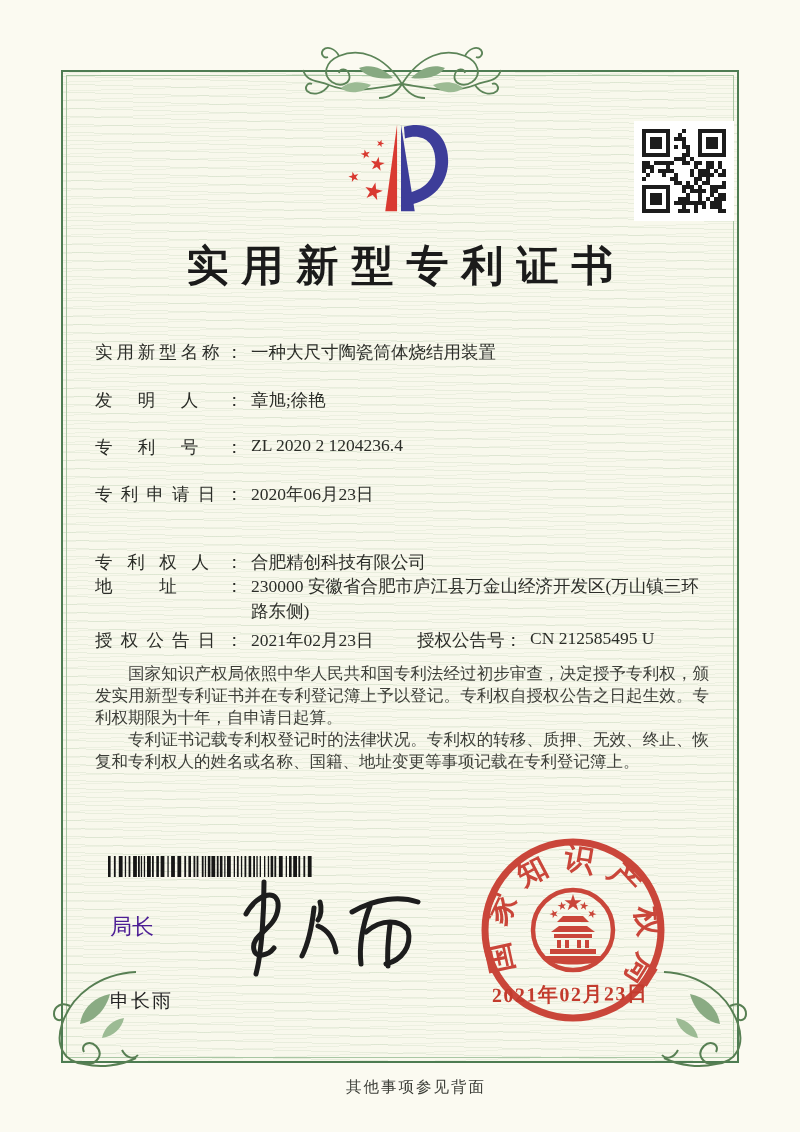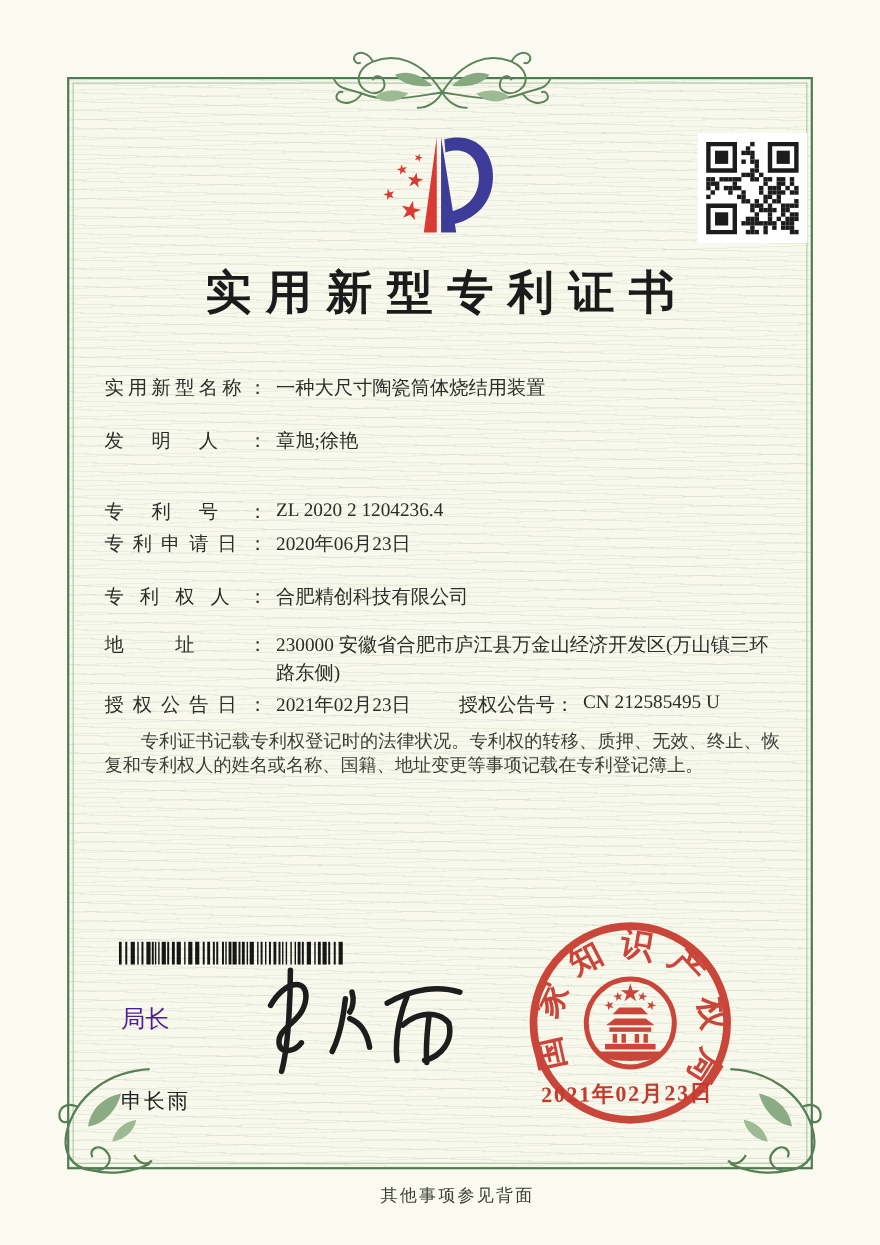--- a/index.html
+++ b/index.html
@@ -280,41 +280,42 @@
 
   <div class="title">实用新型专利证书</div>
 
   <div class="fields">
     <div class="frow" style="top:340px;">
       <span class="flabel">实用新型名称</span><span class="fvalue">一种大尺寸陶瓷筒体烧结用装置</span>
     </div>
     <div class="frow" style="top:388px;">
       <span class="flabel">发明人</span><span class="fvalue">章旭;徐艳</span>
     </div>
-    <div class="frow" style="top:453px;text-decoration:underline;">
+    <div class="frow" style="top:435px;text-decoration:underline;">
       <span class="flabel">专利号</span><span class="fvalue">ZL 2020 2 1204236.4</span>
     </div>
     <div class="frow" style="top:482px;">
       <span class="flabel">专利申请日</span><span class="fvalue">2020年06月23日</span>
     </div>
-    <div class="frow" style="top:530px;">
+    <div class="frow" style="top:550px;">
       <span class="flabel">专利权人</span><span class="fvalue">合肥精创科技有限公司</span>
     </div>
     <div class="frow" style="top:574px;">
       <span class="flabel">地址</span><span class="fvalue wrap">230000 安徽省合肥市庐江县万金山经济开发区(万山镇三环路东侧)</span>
     </div>
     <div class="frow" style="top:628px;">
       <span class="flabel">授权公告日</span><span class="fvalue">2021年02月23日</span>
       <span class="sub">
         <span class="sublabel">授权公告号</span><span class="fvalue">CN 212585495 U</span>
       </span>
     </div>
   </div>
 
   <div class="body-text">
+    <p>国家知识产权局依照中华人民共和国专利法经过初步审查，决定授予专利权，颁发实用新型专利证书并在专利登记簿上予以登记。专利权自授权公告之日起生效。专利权期限为十年，自申请日起算。</p>
     <p>专利证书记载专利权登记时的法律状况。专利权的转移、质押、无效、终止、恢复和专利权人的姓名或名称、国籍、地址变更等事项记载在专利登记簿上。</p>
   </div>
 
   <svg class="barcode" width="205" height="21" viewBox="0 0 205 21">
     <g fill="#161616" id="barcode-bars">
         <rect x="0.0" y="0" width="2.6" height="21"></rect>
         <rect x="5.9" y="0" width="1.8" height="21"></rect>
         <rect x="10.8" y="0" width="3.8" height="21"></rect>
         <rect x="16.8" y="0" width="1.3" height="21"></rect>
         <rect x="20.6" y="0" width="1.8" height="21"></rect>

